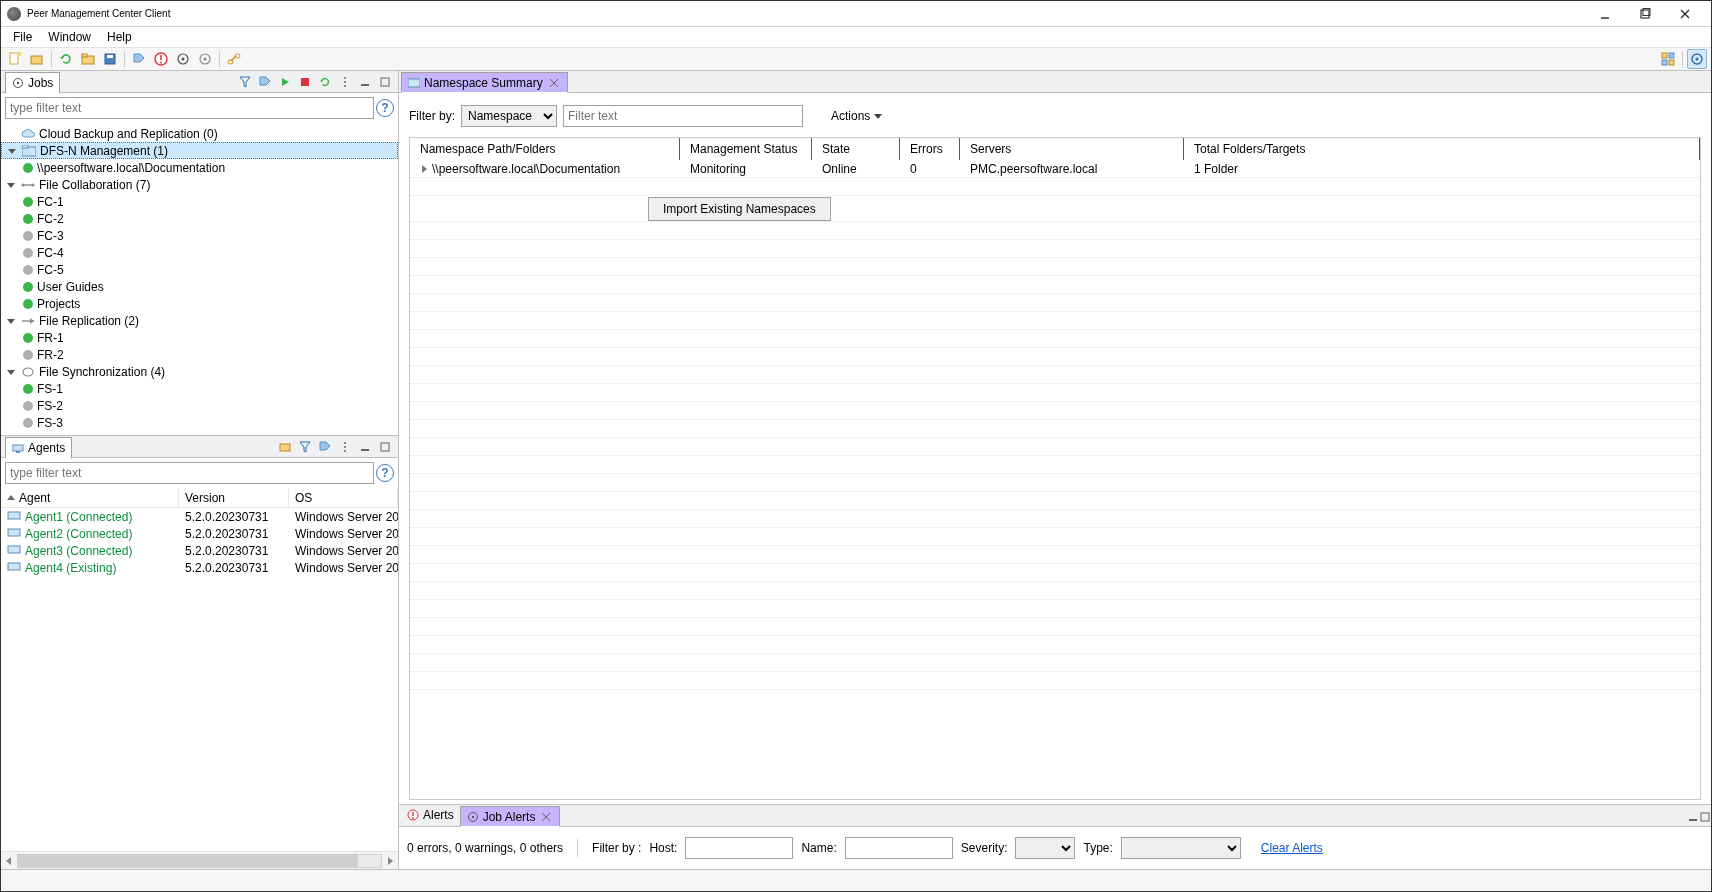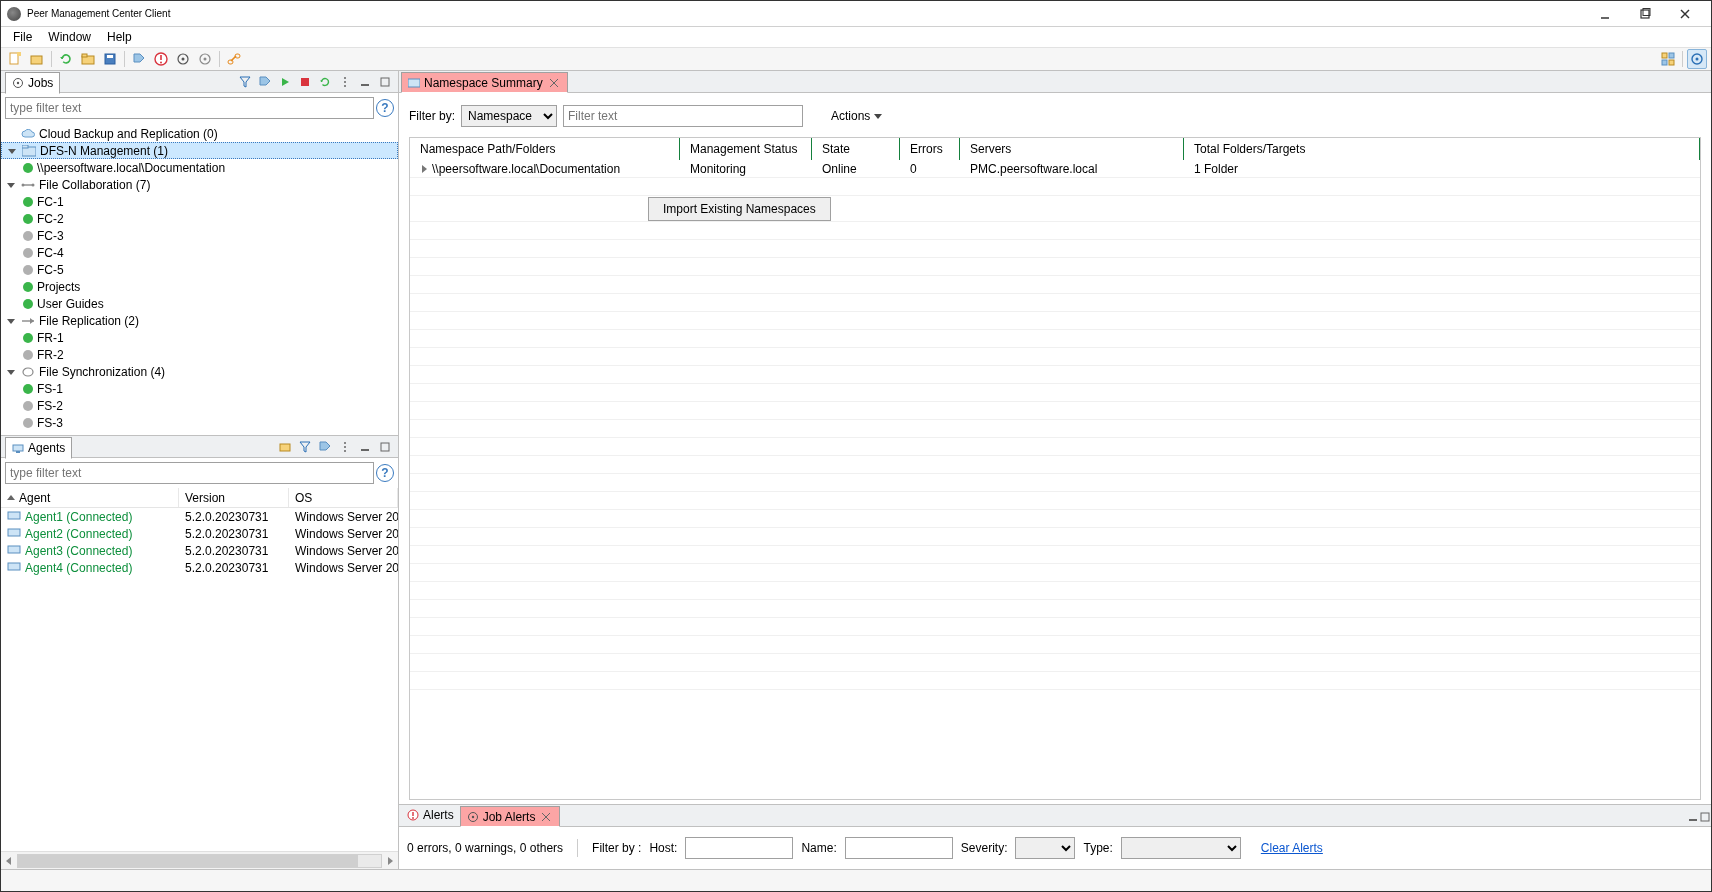--- a/index.html
+++ b/index.html
@@ -62,21 +62,21 @@
 .ag-table-hdr { display: flex; background: #fff; border-bottom: 1px solid #e5e5e5; height: 20px; align-items: center; }
 .ag-th { padding: 0 6px; border-right: 1px solid #e8e8e8; height: 100%; display:flex; align-items:center; gap:4px;}
 .ag-rows { flex: 1; overflow: auto; }
 .ag-tr { display: flex; height: 17px; align-items: center; }
 .ag-td { padding: 0 6px; overflow: hidden; white-space: nowrap; }
 .agent-ico { width: 14px; height: 12px; display:inline-flex; align-items:center; justify-content:center; margin-right:4px;}
 .agent-name { color: #0d8f3c; }
 
 
 .editor-tabs { height: 22px; display: flex; align-items: flex-end; background: #eef0f2; border-bottom: 1px solid #c0c0c0; padding-left: 2px;}
-.ed-tab { background: #fca5a5; border: 1px solid #a0a0a0; border-bottom: 1px solid #fff; height: 21px; padding: 0 6px; display: flex; align-items: center; gap: 4px; position: relative; top: 1px; }
+.ed-tab { background: #c4b5fd; border: 1px solid #a0a0a0; border-bottom: 1px solid #fff; height: 21px; padding: 0 6px; display: flex; align-items: center; gap: 4px; position: relative; top: 1px; }
 .ed-tab .close { width:14px; height:14px; display:flex; align-items:center; justify-content:center; cursor:pointer;}
 .editor-body { flex: 1; display: flex; flex-direction: column; padding: 12px 10px 4px 10px; min-height:0;}
 .filter-bar { display: flex; align-items: center; gap: 6px; margin-bottom: 10px; }
 .filter-bar select { height: 22px; border: 1px solid #a0a0a0; background:#efefef; padding: 0 2px;}
 .filter-bar input { height: 22px; border: 1px solid #a0a0a0; padding: 0 4px; width: 240px;}
 .actions-dd { display:flex; align-items:center; gap:4px; cursor:pointer; padding: 2px 4px;}
 .ns-table-wrap { flex:1; border:1px solid #c8c8c8; overflow:hidden; display:flex; flex-direction:column; }
 .ns-thead { display:flex; height: 22px; align-items: center; background:#fff; }
 .ns-th { padding: 0 10px; height:100%; display:flex; align-items:center; border-right:1px solid #15803d;}
 .ns-rows { flex:1; overflow:auto; background:#fff; }
@@ -335,25 +335,25 @@
               <div class="tree-row ind1">
                 <span class="dot gray"></span>
                 <span class="tx">FC-4</span>
               </div>
               <div class="tree-row ind1">
                 <span class="dot gray"></span>
                 <span class="tx">FC-5</span>
               </div>
               <div class="tree-row ind1">
                 <span class="dot green"></span>
+                <span class="tx">User Guides</span>
+              </div>
+              <div class="tree-row ind1">
+                <span class="dot green"></span>
                 <span class="tx">Projects</span>
-              </div>
-              <div class="tree-row ind1">
-                <span class="dot green"></span>
-                <span class="tx">User Guides</span>
               </div>
             </div>
           <div class="tree-row">
             <span class="twisty">
                 <svg viewBox="0 0 8 8">
                   <polygon points="0,2 8,2 4,7" fill="#555"></polygon>
                 </svg>
               </span>
             <span class="link-ico">
                 <svg width="14" height="10" viewBox="0 0 14 10">
@@ -495,21 +495,21 @@
                   </svg>
                 </span><span class="agent-name">Agent3 (Connected)</span></div>
               <div class="ag-td" style="width: 110px;">5.2.0.20230731</div>
               <div class="ag-td" style="flex: 1 1 0%;">Windows Server 20</div>
             </div>
             <div class="ag-tr">
               <div class="ag-td" style="width: 178px;"><span class="agent-ico">
                   <svg width="14" height="10" viewBox="0 0 14 10">
                     <rect x="1" y="1" width="12" height="7" fill="#cde4f6" stroke="#5a8fc0"></rect>
                   </svg>
-                </span><span class="agent-name">Agent4 (Connected)</span></div>
+                </span><span class="agent-name">Agent4 (Existing)</span></div>
               <div class="ag-td" style="width: 110px;">5.2.0.20230731</div>
               <div class="ag-td" style="flex: 1 1 0%;">Windows Server 20</div>
             </div>
           </div>
         <div class="hscroll">
           <div class="arrow">
               <svg width="8" height="8" viewBox="0 0 8 8">
                 <polygon points="6,0 6,8 1,4" fill="#888"></polygon>
               </svg>
             </div>

